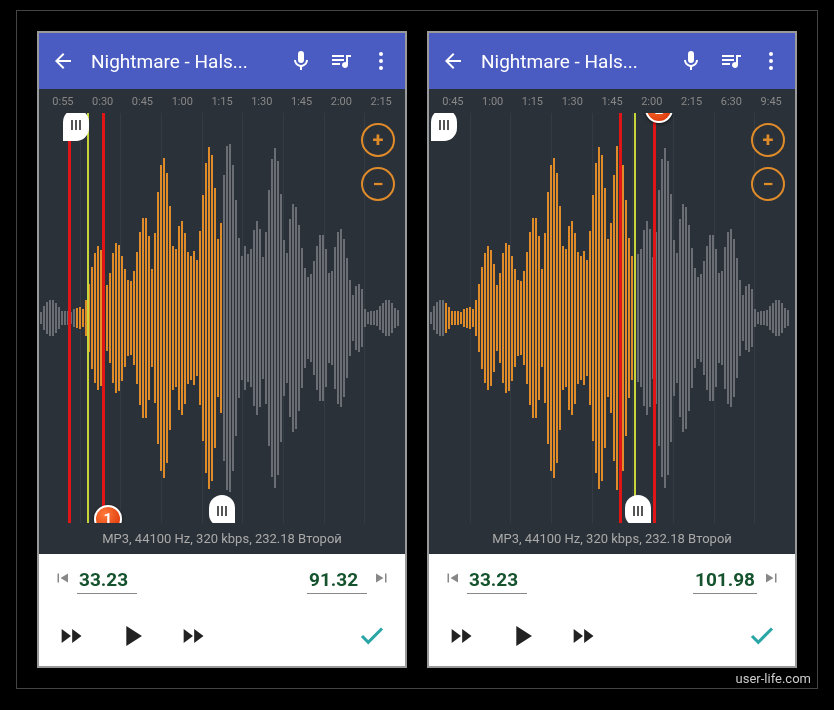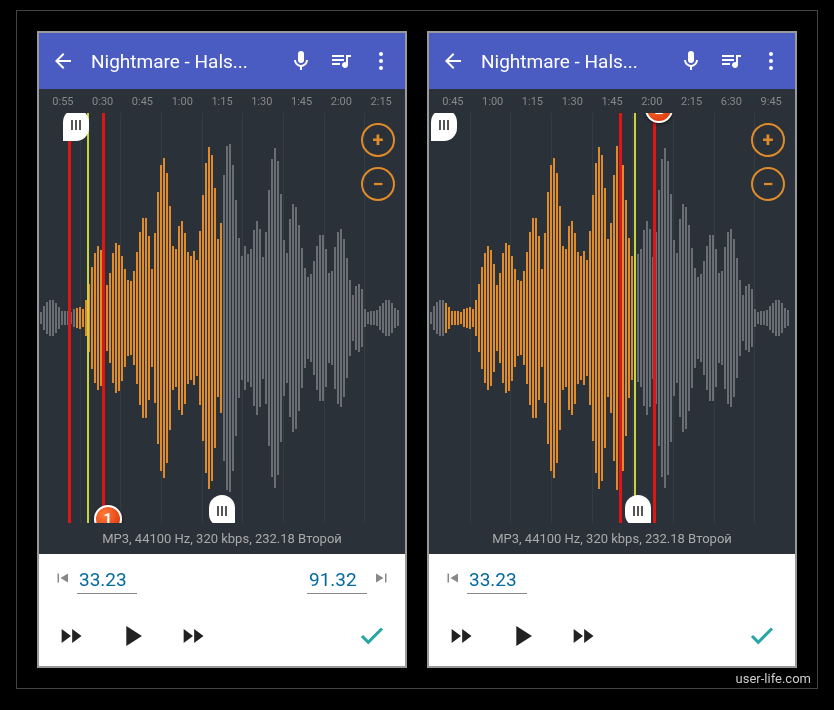--- a/index.html
+++ b/index.html
@@ -159,22 +159,23 @@
     height: 52px;
     display: flex;
     align-items: center;
     justify-content: space-between;
     padding: 0 14px;
   }
   .time-field {
     display: flex;
     align-items: center;
     gap: 6px;
-    color: #0369a1;
+    color: #14532d;
     font-size: 19px;
+    font-weight: bold;
   }
   .time-field .val {
     border-bottom: 1px solid #888;
     padding: 2px 2px;
     min-width: 60px;
   }
   .time-field .k { color: #888; }
   .controls-row {
     background: #fff;
     height: 60px;
@@ -630,20 +631,28 @@
       <div class="meta">MP3, 44100 Hz, 320 kbps, 232.18 Второй</div>
       <div class="times-row">
     <div class="time-field">
       <span class="k">
         <svg width="18" height="18" viewBox="0 0 24 24" fill="currentColor">
               <path d="M6 6h2v12H6zM20 6l-10 6 10 6z"></path>
             </svg>
       </span>
       <span class="val">33.23</span>
     </div>
+    <div class="time-field">
+      <span class="val">101.98</span>
+      <span class="k">
+        <svg width="18" height="18" viewBox="0 0 24 24" fill="currentColor">
+              <path d="M16 6h2v12h-2zM4 6l10 6L4 18z"></path>
+            </svg>
+      </span>
+    </div>
   </div>
       <div class="controls-row">
     <div class="controls-cluster">
       <span class="ctrlbtn">
         <svg width="28" height="28" viewBox="0 0 24 24" fill="currentColor">
               <path d="M11 18V6l-8 6 8 6zm1-6l8 6V6l-8 6z" transform="scale(-1,1) translate(-24,0)"></path>
             </svg>
       </span>
       <span class="ctrlbtn">
         <svg width="34" height="34" viewBox="0 0 24 24" fill="currentColor">

